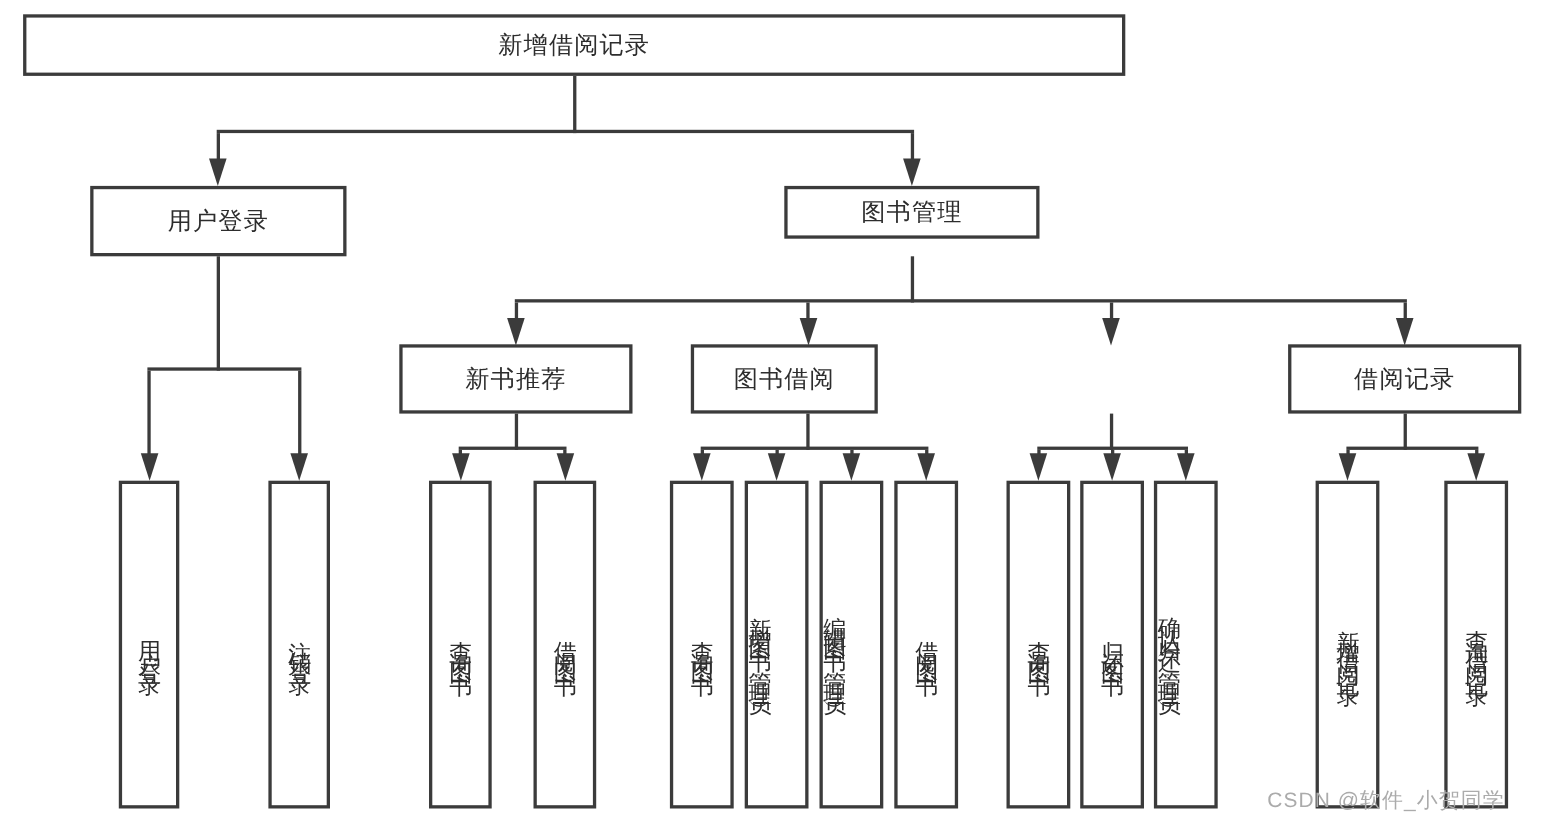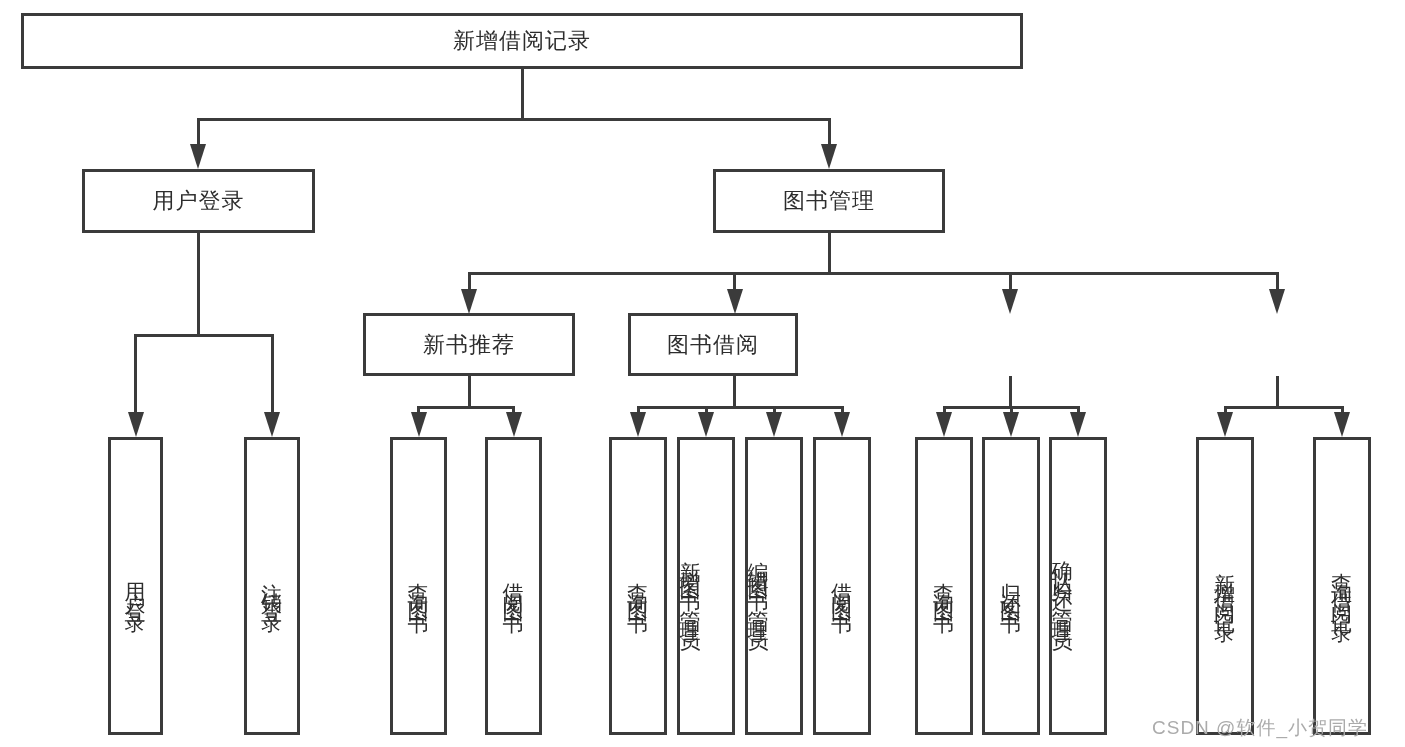--- a/index.html
+++ b/index.html
@@ -71,24 +71,25 @@
   }
 </style>
 </head>
 <body>
 
 <div id="canvas">
 
   <div class="node" style="left:21px;top:13px;width:1002px;height:56px">新增借阅记录</div>
 
   <div class="node" style="left:82px;top:169px;width:233px;height:64px">用户登录</div>
-  <div class="node" style="left:713px;top:169px;width:232px;height:64px">图书管理</div>
+  <div class="node" style="left:713px;top:169px;width:232px;height:48px">图书管理</div>
 
   <div class="node" style="left:363px;top:313px;width:212px;height:63px">新书推荐</div>
   <div class="node" style="left:628px;top:313px;width:170px;height:63px">图书借阅</div>
+  <div class="node" style="left:1171px;top:313px;width:212px;height:63px">借阅记录</div>
 
   <div class="leaf" style="left:108px;width:55px">
     <span class="vtxt">用户登录</span>
   </div>
   <div class="leaf" style="left:244px;width:56px">
     <span class="vtxt">注销登录</span>
   </div>
 
   <div class="leaf" style="left:390px;width:57px">
     <span class="vtxt">查询图书</span>

